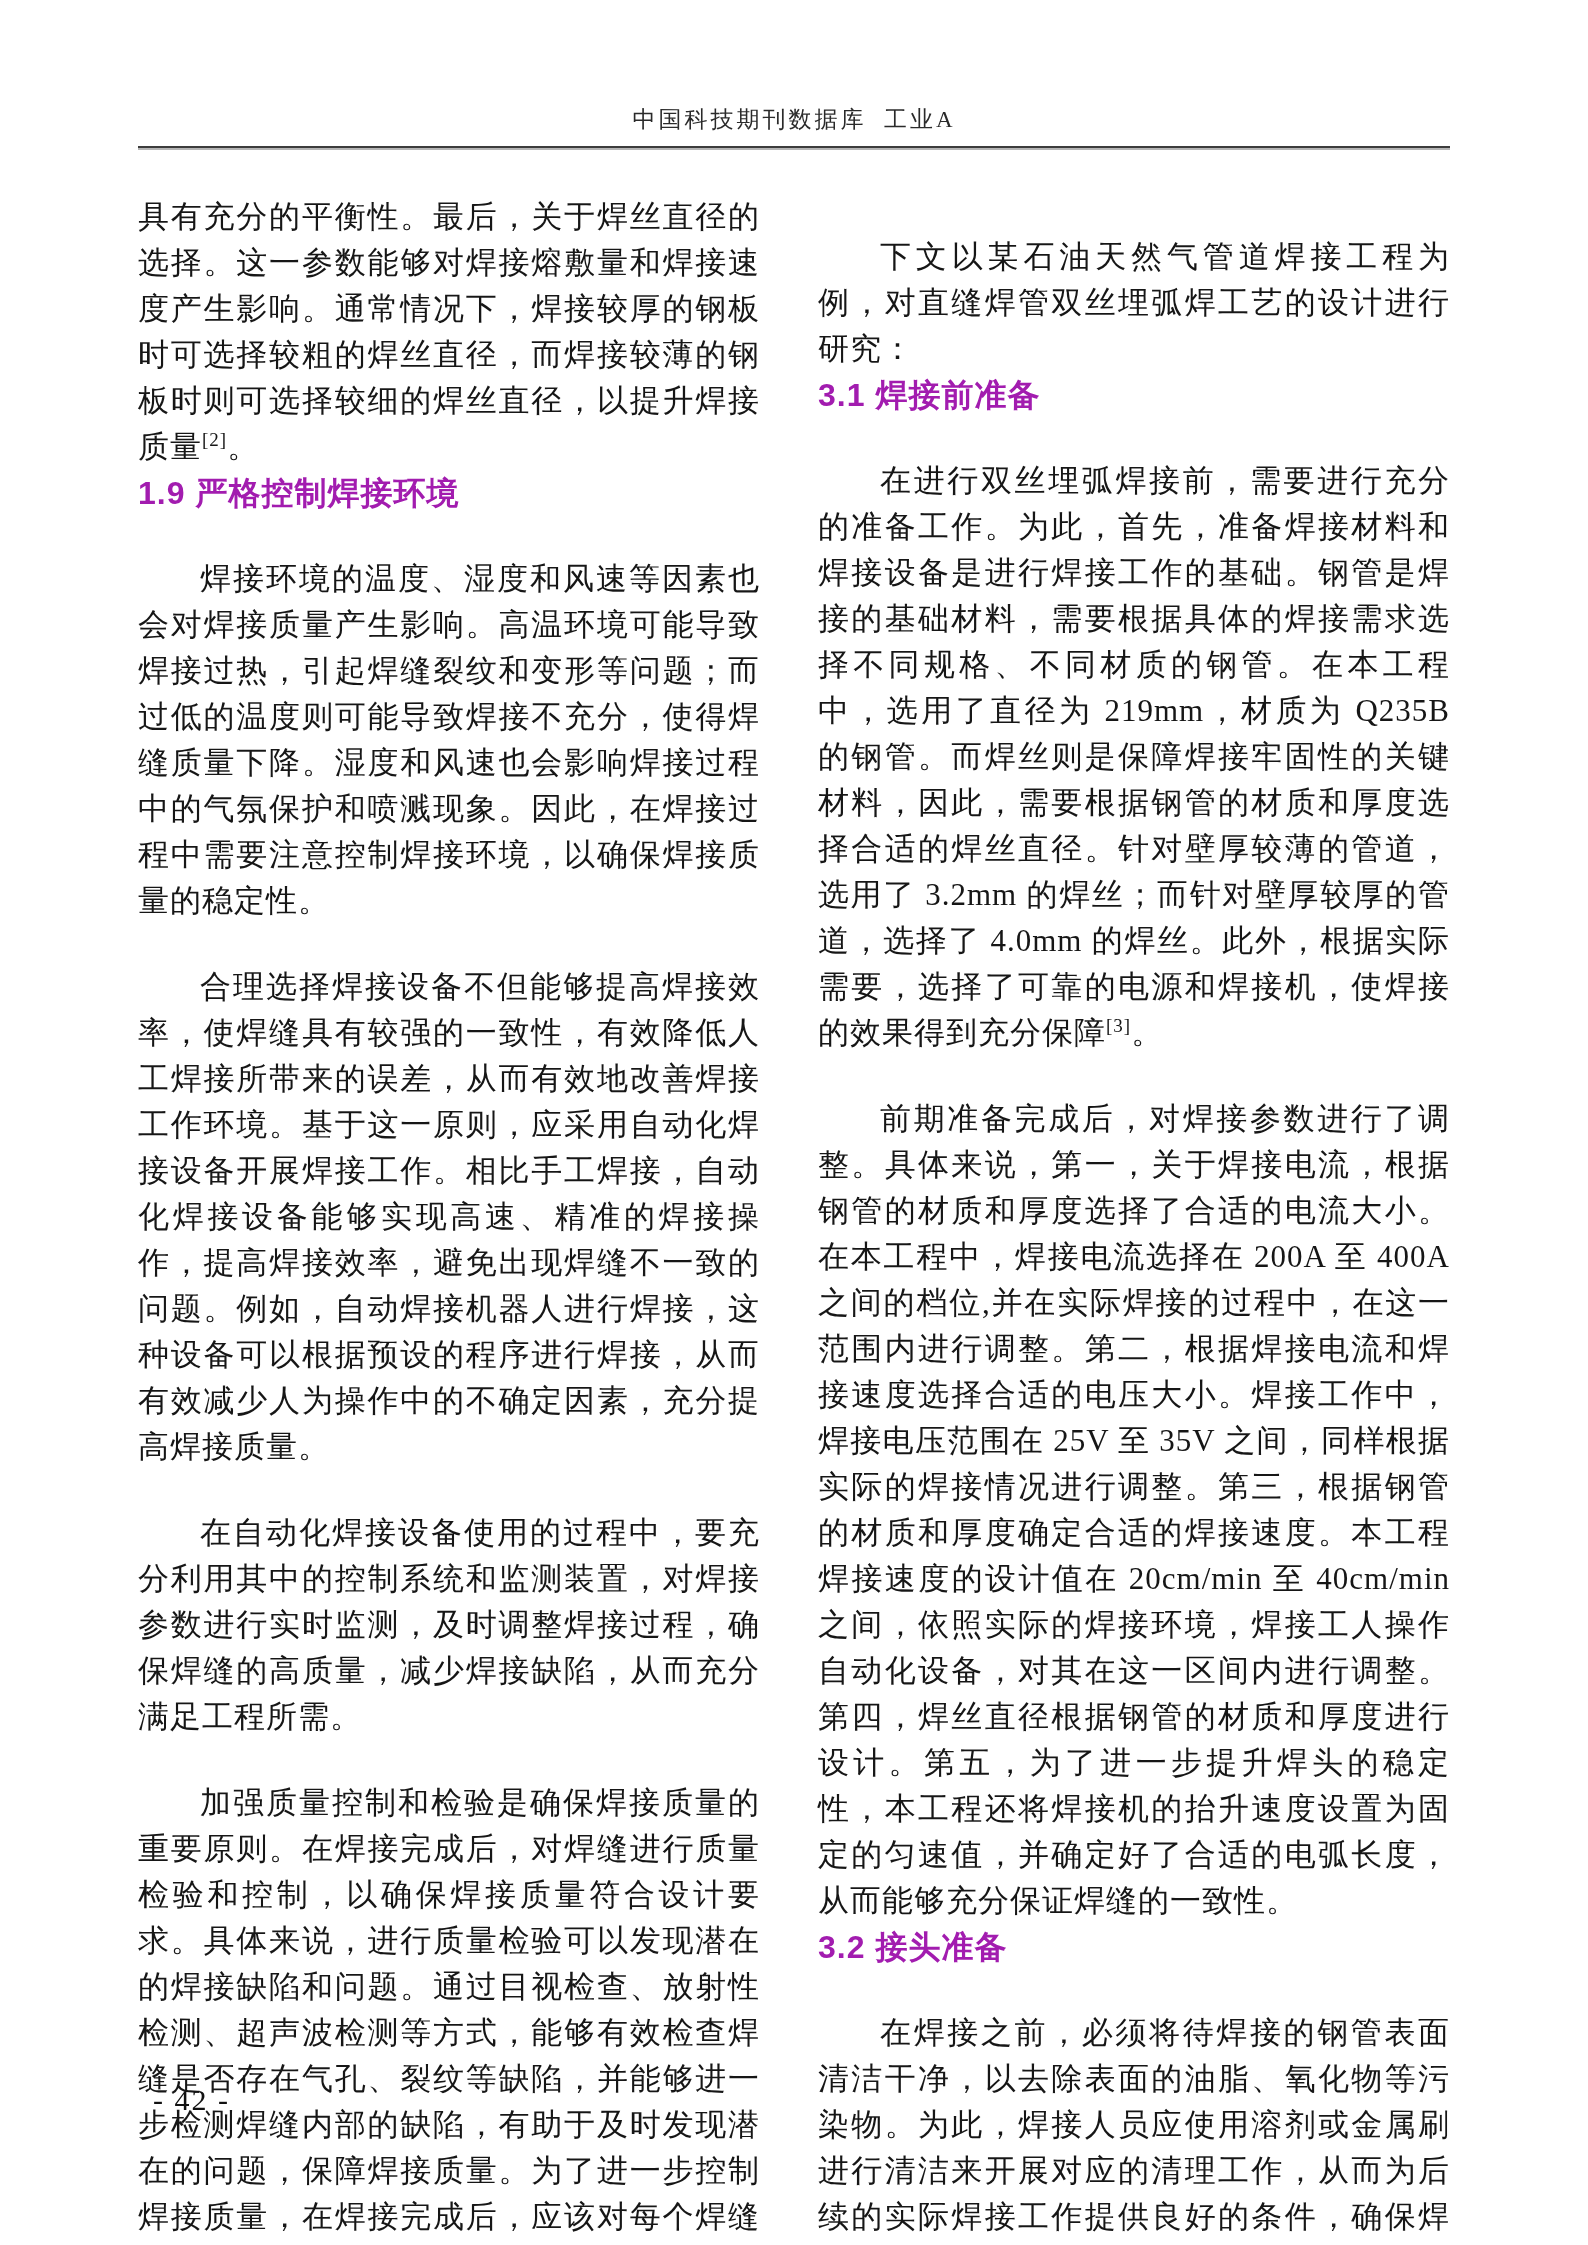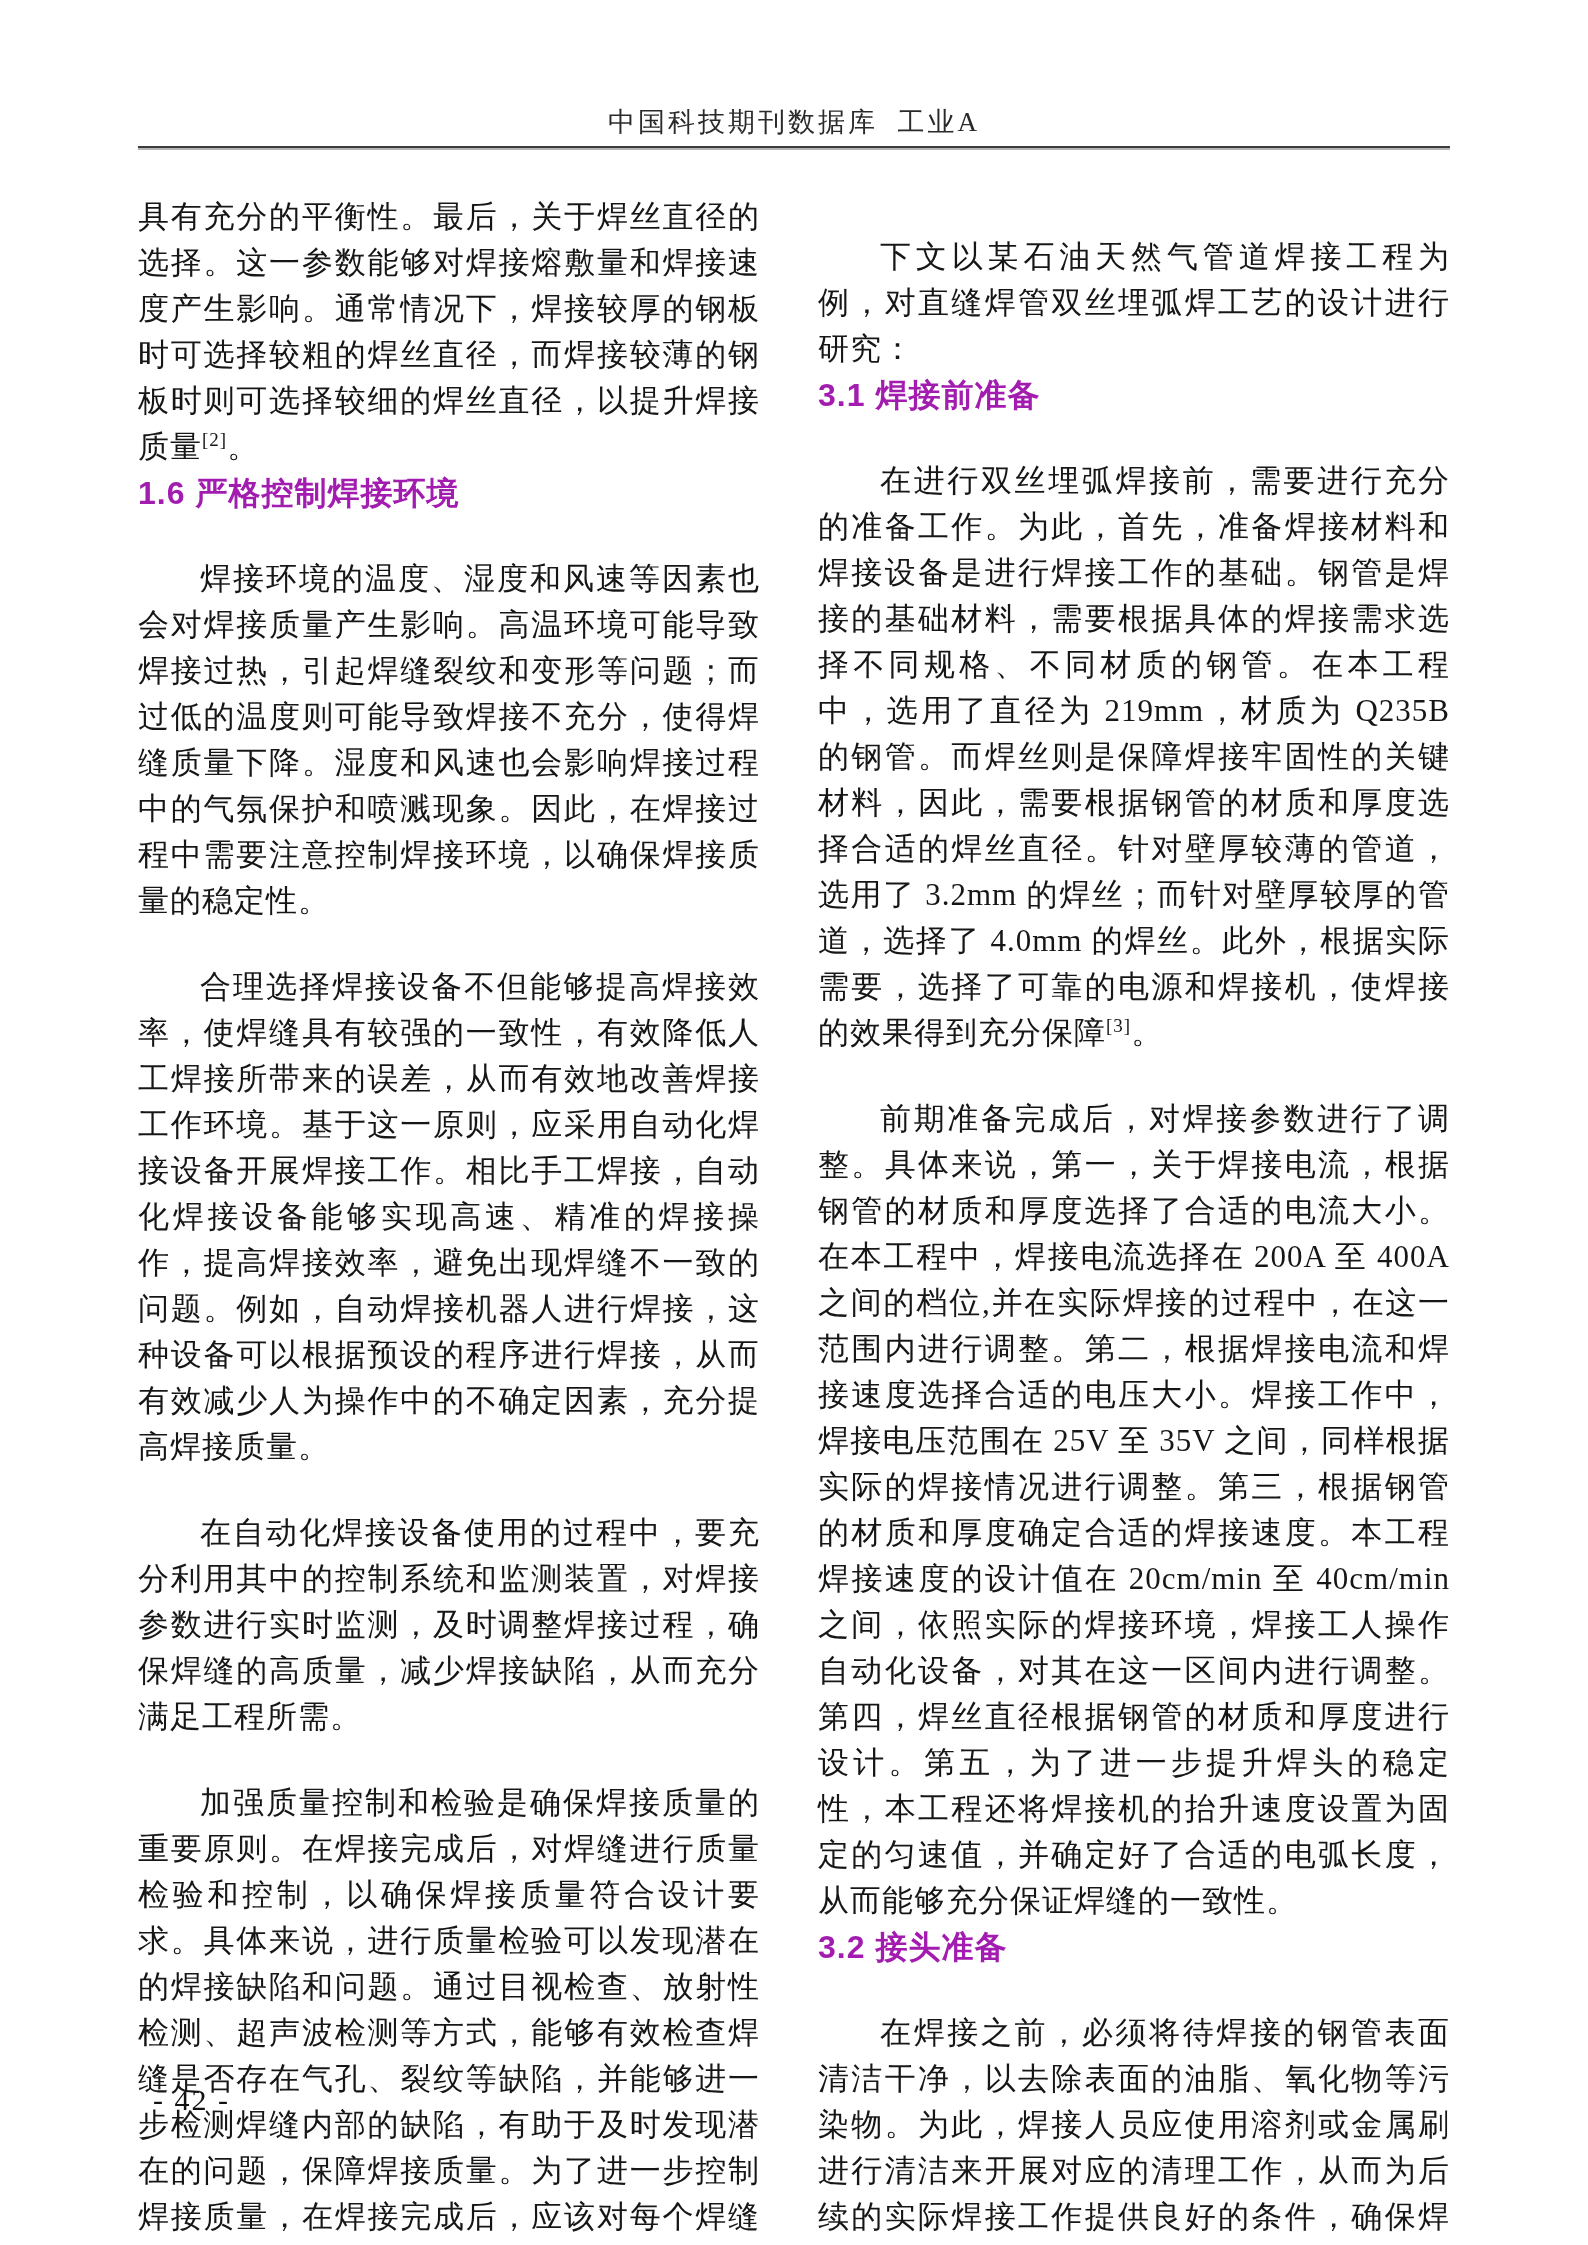--- a/index.html
+++ b/index.html
@@ -16,21 +16,21 @@
     color: #141414;
     font-family: "Liberation Serif", "DejaVu Serif", serif;
     overflow: hidden;
   }
   .header-text {
     position: absolute;
     top: 104px;
     left: 0;
     width: 100%;
     text-align: center;
-    font-size: 27px;
+    font-size: 23px;
     letter-spacing: 3px;
     color: #2a2a2a;
     white-space: pre;
   }
   .header-rule {
     position: absolute;
     top: 146px;
     left: 138px;
     width: 1312px;
     height: 2px;
@@ -88,21 +88,21 @@
   <div class="header-text">中国科技期刊数据库  工业A</div>
 
   <div class="header-rule"></div>
 
   <div class="columns">
 
     <div class="col-left">
 
       <p class="body"><span>具有充分的平衡性。最后，关于焊丝直径的选择。这一参数能够对焊接熔敷量和焊接速度产生影响。通常情况下，焊接较厚的钢板时可选择较粗的焊丝直径，而焊接较薄的钢板时则可选择较细的焊丝直径，以提升焊接质量</span><sup class="cite">[2]</sup><span>。</span></p>
 
-      <h3 class="sub">1.6 严格控制焊接环境</h3>
+      <h3 class="sub">1.9 严格控制焊接环境</h3>
 
       <p class="body indent">焊接环境的温度、湿度和风速等因素也会对焊接质量产生影响。高温环境可能导致焊接过热，引起焊缝裂纹和变形等问题；而过低的温度则可能导致焊接不充分，使得焊缝质量下降。湿度和风速也会影响焊接过程中的气氛保护和喷溅现象。因此，在焊接过程中需要注意控制焊接环境，以确保焊接质量的稳定性。</p>
 
 
       <p class="body indent">合理选择焊接设备不但能够提高焊接效率，使焊缝具有较强的一致性，有效降低人工焊接所带来的误差，从而有效地改善焊接工作环境。基于这一原则，应采用自动化焊接设备开展焊接工作。相比手工焊接，自动化焊接设备能够实现高速、精准的焊接操作，提高焊接效率，避免出现焊缝不一致的问题。例如，自动焊接机器人进行焊接，这种设备可以根据预设的程序进行焊接，从而有效减少人为操作中的不确定因素，充分提高焊接质量。</p>
 
       <p class="body indent">在自动化焊接设备使用的过程中，要充分利用其中的控制系统和监测装置，对焊接参数进行实时监测，及时调整焊接过程，确保焊缝的高质量，减少焊接缺陷，从而充分满足工程所需。</p>
 
 
       <p class="body indent">加强质量控制和检验是确保焊接质量的重要原则。在焊接完成后，对焊缝进行质量检验和控制，以确保焊接质量符合设计要求。具体来说，进行质量检验可以发现潜在的焊接缺陷和问题。通过目视检查、放射性检测、超声波检测等方式，能够有效检查焊缝是否存在气孔、裂纹等缺陷，并能够进一步检测焊缝内部的缺陷，有助于及时发现潜在的问题，保障焊接质量。为了进一步控制焊接质量，在焊接完成后，应该对每个焊缝进行标识，为此，要将焊工编号、焊接日期、焊材批号等信息记录在特定的文档中，以便后续的质量管理和检验。</p>

